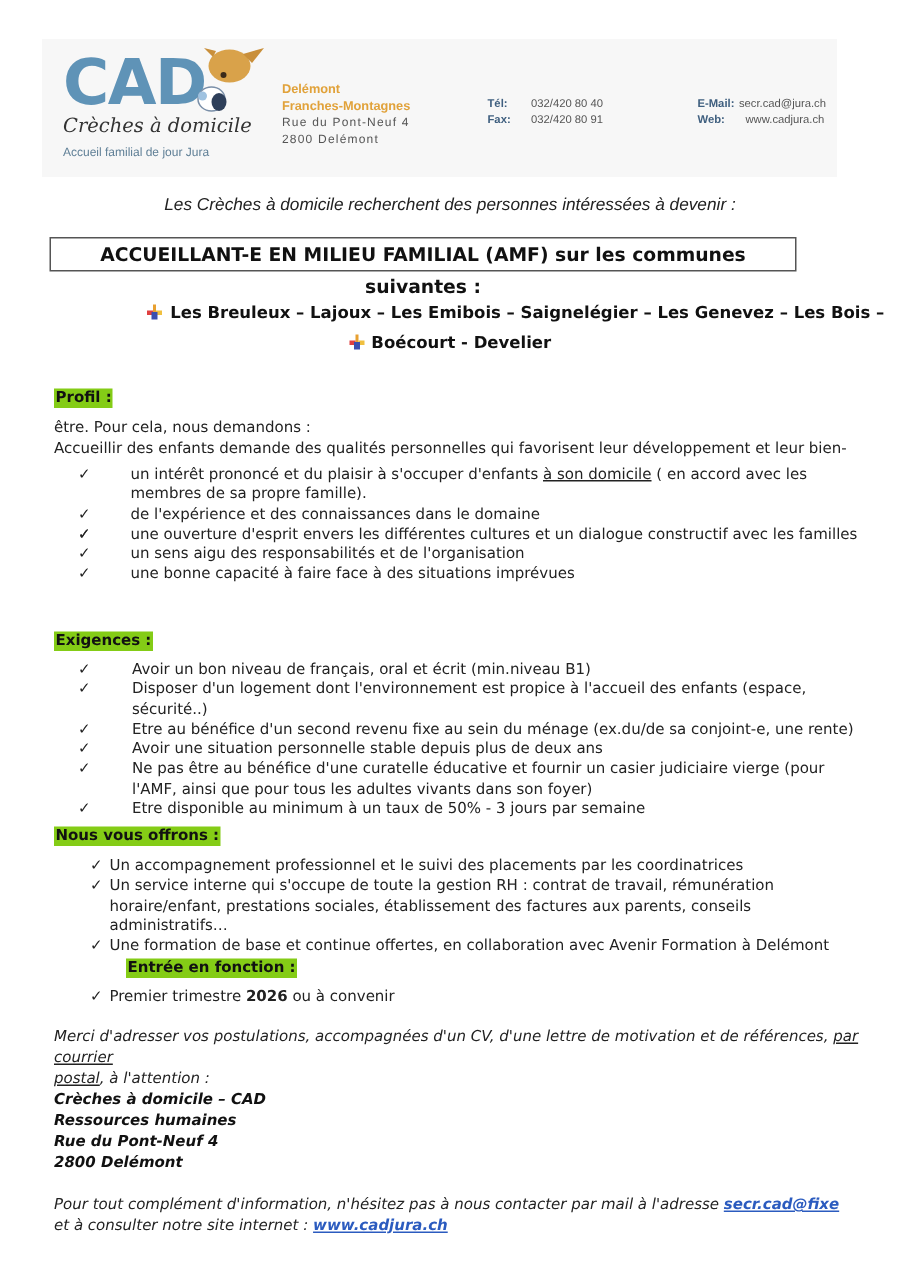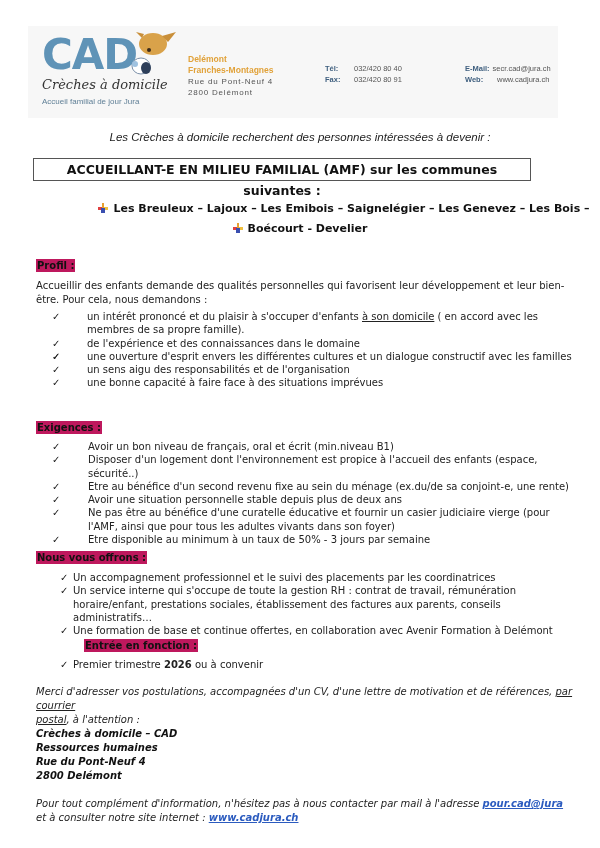--- a/index.html
+++ b/index.html
@@ -59,21 +59,21 @@
     .ptr { display: inline-block; width: 10px; height: 10px; position: relative; margin-right: 5px; vertical-align: -1px; }
     .ptr i { position: absolute; display: block; }
     .ptr .a { left: 4px; top: 0; width: 2px; height: 5px; background: #e8a030; }
     .ptr .b { left: 0; top: 4px; width: 4px; height: 3px; background: #e04040; }
     .ptr .c { left: 6px; top: 4px; width: 4px; height: 3px; background: #f0c040; }
     .ptr .d { left: 3px; top: 5px; width: 4px; height: 5px; background: #3a4fb0; }
 
     
     .heading {
       position: absolute; left: 36px; font-family: "DejaVu Sans", sans-serif; font-weight: bold; font-size: 10px;
-      background: #be185d; padding: 0 1px; line-height: 13px; color: #111;
+      background: #84cc16; padding: 0 1px; line-height: 13px; color: #111;
     }
     .para { position: absolute; left: 36px; width: 540px; font-family: "DejaVu Sans", sans-serif; font-size: 10px; line-height: 14px; color: #222; }
     .list { position: absolute; left: 36px; width: 545px; list-style: none; font-family: "DejaVu Sans", sans-serif; font-size: 10px; line-height: 13.3px; color: #222; }
     .list li { position: relative; }
     .list .chk { position: absolute; font-size: 10px; color: #222; }
     .list.profil li { padding-left: 51px; }
     .list.profil .chk { left: 16px; }
     .list.exig li { padding-left: 52px; }
     .list.exig .chk { left: 16px; }
     .list.offre li { padding-left: 37px; }
@@ -126,22 +126,22 @@
 
 <div class="communes l1">
   <span class="ptr"><i class="a"></i><i class="b"></i><i class="c"></i><i class="d"></i></span><span>Les Breuleux – Lajoux – Les Emibois – Saignelégier  – Les Genevez – Les Bois –</span>
 </div>
 <div class="communes l2">
   <span class="ptr"><i class="a"></i><i class="b"></i><i class="c"></i><i class="d"></i></span><span>Boécourt - Develier</span>
 </div>
 
 <div class="heading" style="top:259px;">Profil :</div>
 <div class="para" style="top:279px;">
+  <div>être. Pour cela, nous demandons :</div>
   <div>Accueillir des enfants demande des qualités personnelles qui favorisent leur développement et leur bien-</div>
-  <div>être. Pour cela, nous demandons :</div>
 </div>
 <ul class="list profil" style="top:310px;">
   <li><span class="chk">✓</span><span>un intérêt prononcé et du plaisir à s'occuper d'enfants </span><span class="u">à son domicile</span><span> ( en accord avec les membres de sa propre famille).</span></li>
   <li><span class="chk">✓</span><span>de l'expérience et des connaissances dans le domaine</span></li>
   <li><span class="chk">✓</span></li>
   <li><span class="chk">✓</span><span>une ouverture d'esprit envers les différentes cultures et un dialogue constructif avec les familles</span></li>
   <li><span class="chk">✓</span><span>un sens aigu des responsabilités et de l'organisation</span></li>
   <li><span class="chk">✓</span><span>une bonne capacité à faire face à des situations imprévues</span></li>
 </ul>
 
@@ -172,15 +172,15 @@
 </div>
 
 <div class="addr-block">
   <div>Crèches à domicile – CAD</div>
   <div>Ressources humaines</div>
   <div>Rue du Pont-Neuf 4</div>
   <div>2800 Delémont</div>
 </div>
 
 <div class="para it" style="top:797px; width:560px; white-space:nowrap;">
-  <div><span>Pour tout complément d'information, n'hésitez pas à nous contacter par mail à l'adresse </span><span class="link">pour.cad@jura</span></div>
+  <div><span>Pour tout complément d'information, n'hésitez pas à nous contacter par mail à l'adresse </span><span class="link">secr.cad@fixe</span></div>
   <div><span>et à consulter notre site internet : </span><span class="link">www.cadjura.ch</span></div>
 </div>
 
 </body></html>

